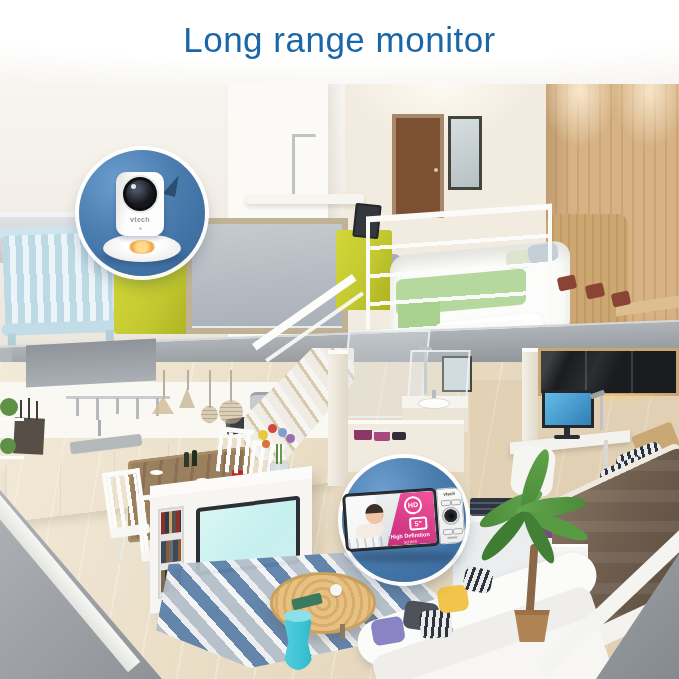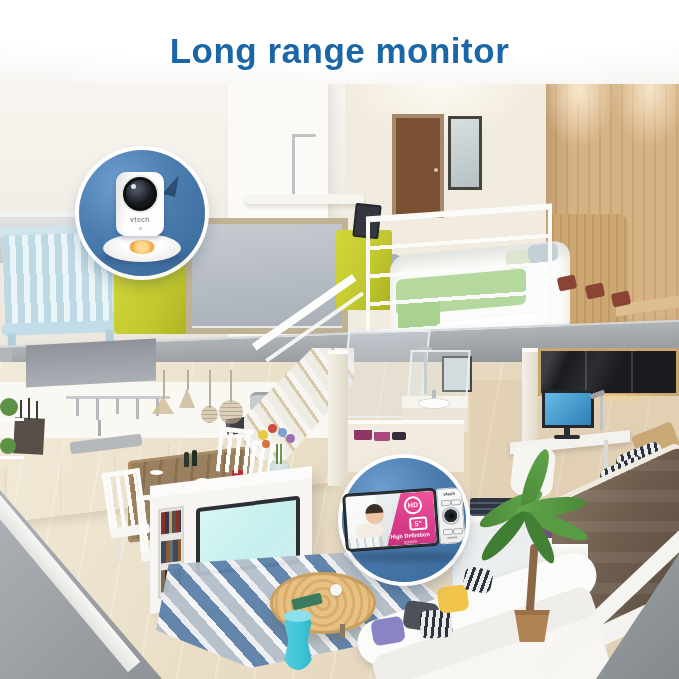--- a/index.html
+++ b/index.html
@@ -7,21 +7,21 @@
     --badge_pink:#e8418d; --lime:#c2c82f; --stool_cyan:#3fc4d5; --rug_blue:#5d81a9;
     --amber_glow:#f2a43c; --slab_gray:#969ba0; --oak:#cfa878; --bed_brown:#6e5d4e;
     --tv_screen:#c6f0ee;
   }
   html,body{margin:0;padding:0;background:#fff}
   .stage{position:relative;width:679px;height:679px;overflow:hidden;background:#fff;
          font-family:"Liberation Sans",sans-serif}
   .a{position:absolute}
   .header{left:0;top:0;width:679px;height:84px;
           background:radial-gradient(120% 130% at 50% 0%,#ffffff 55%,#f3f1ed 100%);z-index:5}
-  .title{left:0;top:31px;width:679px;text-align:center;font-size:35px;font-weight:bold;
+  .title{left:0;top:20px;width:679px;text-align:center;font-size:35px;font-weight:normal;
          color:var(--title_blue);letter-spacing:.5px;z-index:6}
   
   .wall-l{background:linear-gradient(180deg,#f8f5f0,#ece7dd)}
   .wall-m{background:#f2ebdf}
   .lime{background:linear-gradient(115deg,#d2d838 0%,#c2c82f 55%,#aab021 100%)}
   .slat-crib{background:repeating-linear-gradient(90deg,#bdd9e4 0 7px,#ebf4f8 7px 13px)}
   .woodslat{background:repeating-linear-gradient(90deg,#cda771 0 6px,#c09a64 6px 8px)}
   .oakwall{background:repeating-linear-gradient(90deg,#d6b285 0 9px,#cba474 9px 11px)}
   .pill{border:1px solid #a8adb2;border-radius:2px;background:#f2f2f0}
   .stripep{background:repeating-linear-gradient(100deg,#30343a 0 3px,#e8ebed 3px 7px)}

